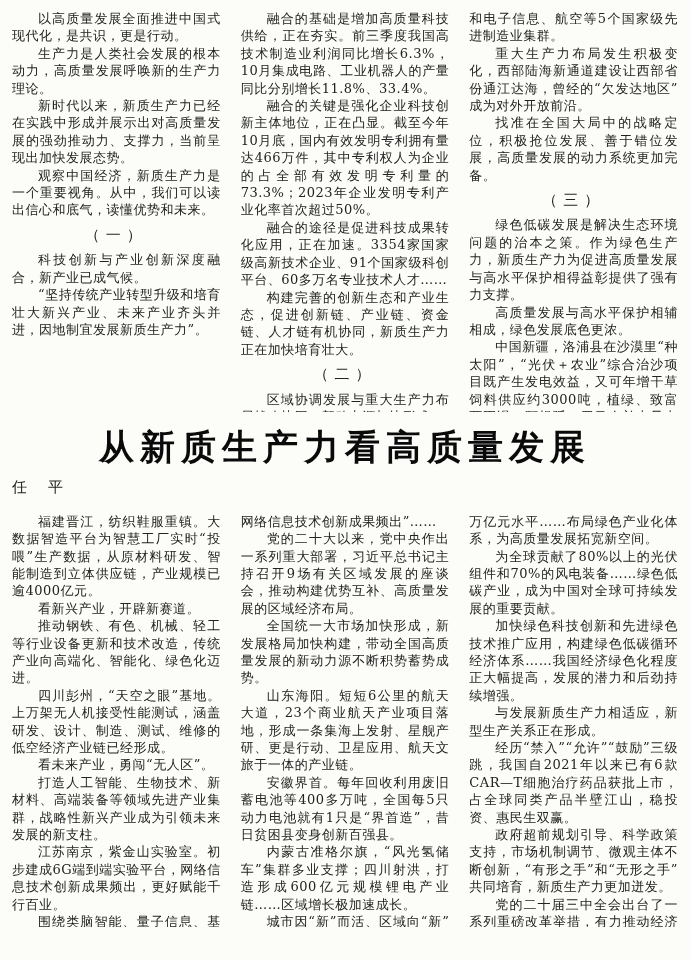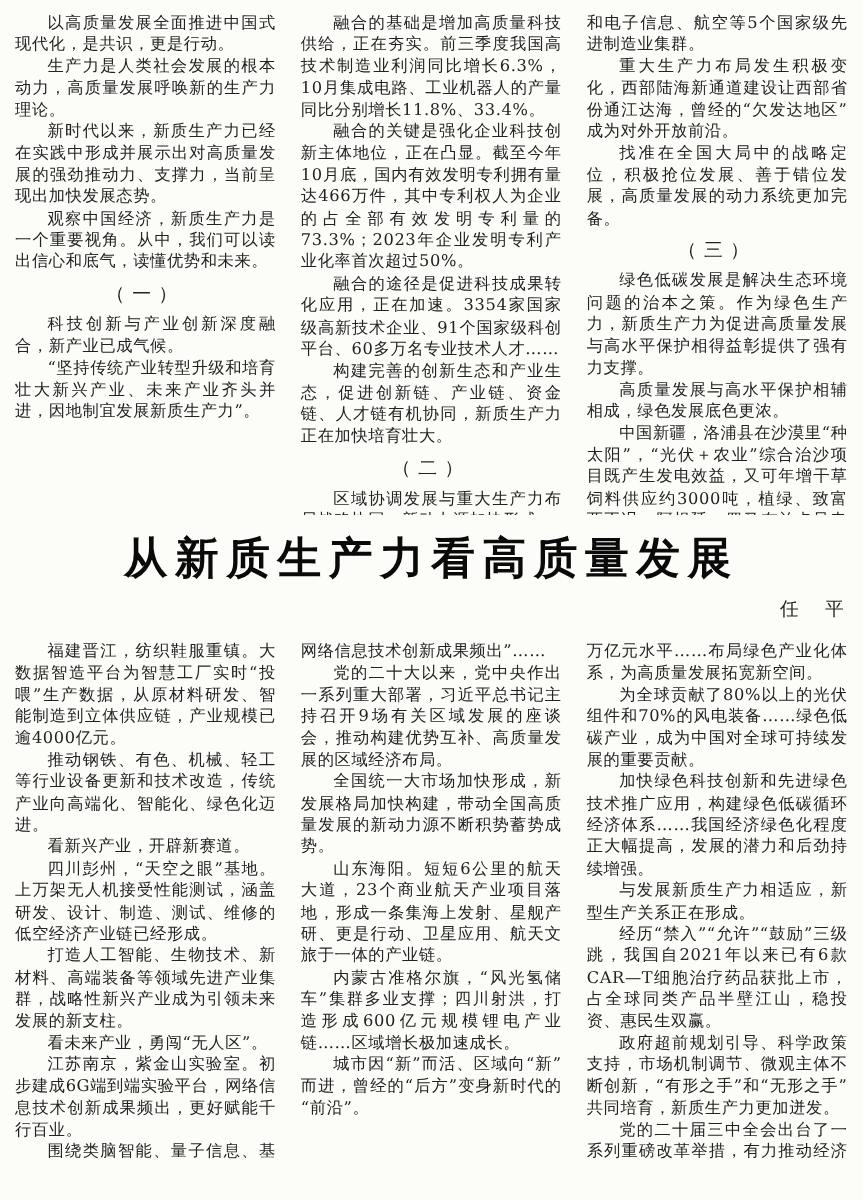--- a/index.html
+++ b/index.html
@@ -16,20 +16,21 @@
     color:var(--text-color);
   }
   .page{
     width:690px;height:960px;
     padding:10px 12px 8px 12px;
   }
   .section{
     display:flex;
     gap:20px;
     overflow:hidden;
+    justify-content:flex-end;
   }
   .section.top{height:402px;}
   .section.bottom{height:414px;}
   .col{
     flex:1 1 0;
     text-align:justify;
     text-justify:inter-ideograph;
   }
   .para{
     margin:0;
@@ -52,21 +53,21 @@
     font-family:"DejaVu Sans","Liberation Sans",sans-serif;
     font-weight:900;
     font-size:35px;
     line-height:1.25;
     letter-spacing:6px;
     color:var(--headline-color);
     white-space:nowrap;
   }
   .author{
     margin:8px 0 16px 0;
-    text-align:right;
+    text-align:left;
     font-size:15px;
     letter-spacing:3px;
   }
 </style>
 </head>
 <body>
 
 <div class="page">
 
   <div class="section top">
@@ -100,34 +101,35 @@
 
     </div>
   </div>
 
   <h1 class="headline">从新质生产力看高质量发展</h1>
   <div class="author">任　平</div>
 
   <div class="section bottom">
     <div class="col">
       <p class="para indent">福建晋江，纺织鞋服重镇。大数据智造平台为智慧工厂实时“投喂”生产数据，从原材料研发、智能制造到立体供应链，产业规模已逾4000亿元。</p>
+      <p class="para indent">看新兴产业，开辟新赛道。</p>
       <p class="para indent">推动钢铁、有色、机械、轻工等行业设备更新和技术改造，传统产业向高端化、智能化、绿色化迈进。</p>
-      <p class="para indent">看新兴产业，开辟新赛道。</p>
       <p class="para indent">四川彭州，“天空之眼”基地。上万架无人机接受性能测试，涵盖研发、设计、制造、测试、维修的低空经济产业链已经形成。</p>
+      <p class="para indent">看未来产业，勇闯“无人区”。</p>
       <p class="para indent">打造人工智能、生物技术、新材料、高端装备等领域先进产业集群，战略性新兴产业成为引领未来发展的新支柱。</p>
-      <p class="para indent">看未来产业，勇闯“无人区”。</p>
       <p class="para indent">江苏南京，紫金山实验室。初步建成6G端到端实验平台，网络信息技术创新成果频出，更好赋能千行百业。</p>
       <p class="para indent">围绕类脑智能、量子信息、基因技术、氢能与储能等领域前瞻布局，未来产业是把握未来发展主动权的关键所在。</p>
 
     </div>
     <div class="col">
       <p class="para cont">网络信息技术创新成果频出”……</p>
       <p class="para indent">党的二十大以来，党中央作出一系列重大部署，习近平总书记主持召开9场有关区域发展的座谈会，推动构建优势互补、高质量发展的区域经济布局。</p>
       <p class="para indent">全国统一大市场加快形成，新发展格局加快构建，带动全国高质量发展的新动力源不断积势蓄势成势。</p>
       <p class="para indent">山东海阳。短短6公里的航天大道，23个商业航天产业项目落地，形成一条集海上发射、星舰产研、更是行动、卫星应用、航天文旅于一体的产业链。</p>
+      <p class="para indent">安徽界首。每年回收利用废旧蓄电池等400多万吨，全国每5只动力电池就有1只是“界首造”，昔日贫困县变身创新百强县。</p>
       <p class="para indent">内蒙古准格尔旗，“风光氢储车”集群多业支撑；四川射洪，打造形成600亿元规模锂电产业链……区域增长极加速成长。</p>
       <p class="para indent">城市因“新”而活、区域向“新”而进，曾经的“后方”变身新时代的“前沿”。</p>
 
     </div>
     <div class="col">
       <p class="para cont">万亿元水平……布局绿色产业化体系，为高质量发展拓宽新空间。</p>
       <p class="para indent">为全球贡献了80%以上的光伏组件和70%的风电装备……绿色低碳产业，成为中国对全球可持续发展的重要贡献。</p>
       <p class="para indent">加快绿色科技创新和先进绿色技术推广应用，构建绿色低碳循环经济体系……我国经济绿色化程度正大幅提高，发展的潜力和后劲持续增强。</p>
       <p class="para indent">与发展新质生产力相适应，新型生产关系正在形成。</p>
       <p class="para indent">经历“禁入”“允许”“鼓励”三级跳，我国自2021年以来已有6款CAR—T细胞治疗药品获批上市，占全球同类产品半壁江山，稳投资、惠民生双赢。</p>

